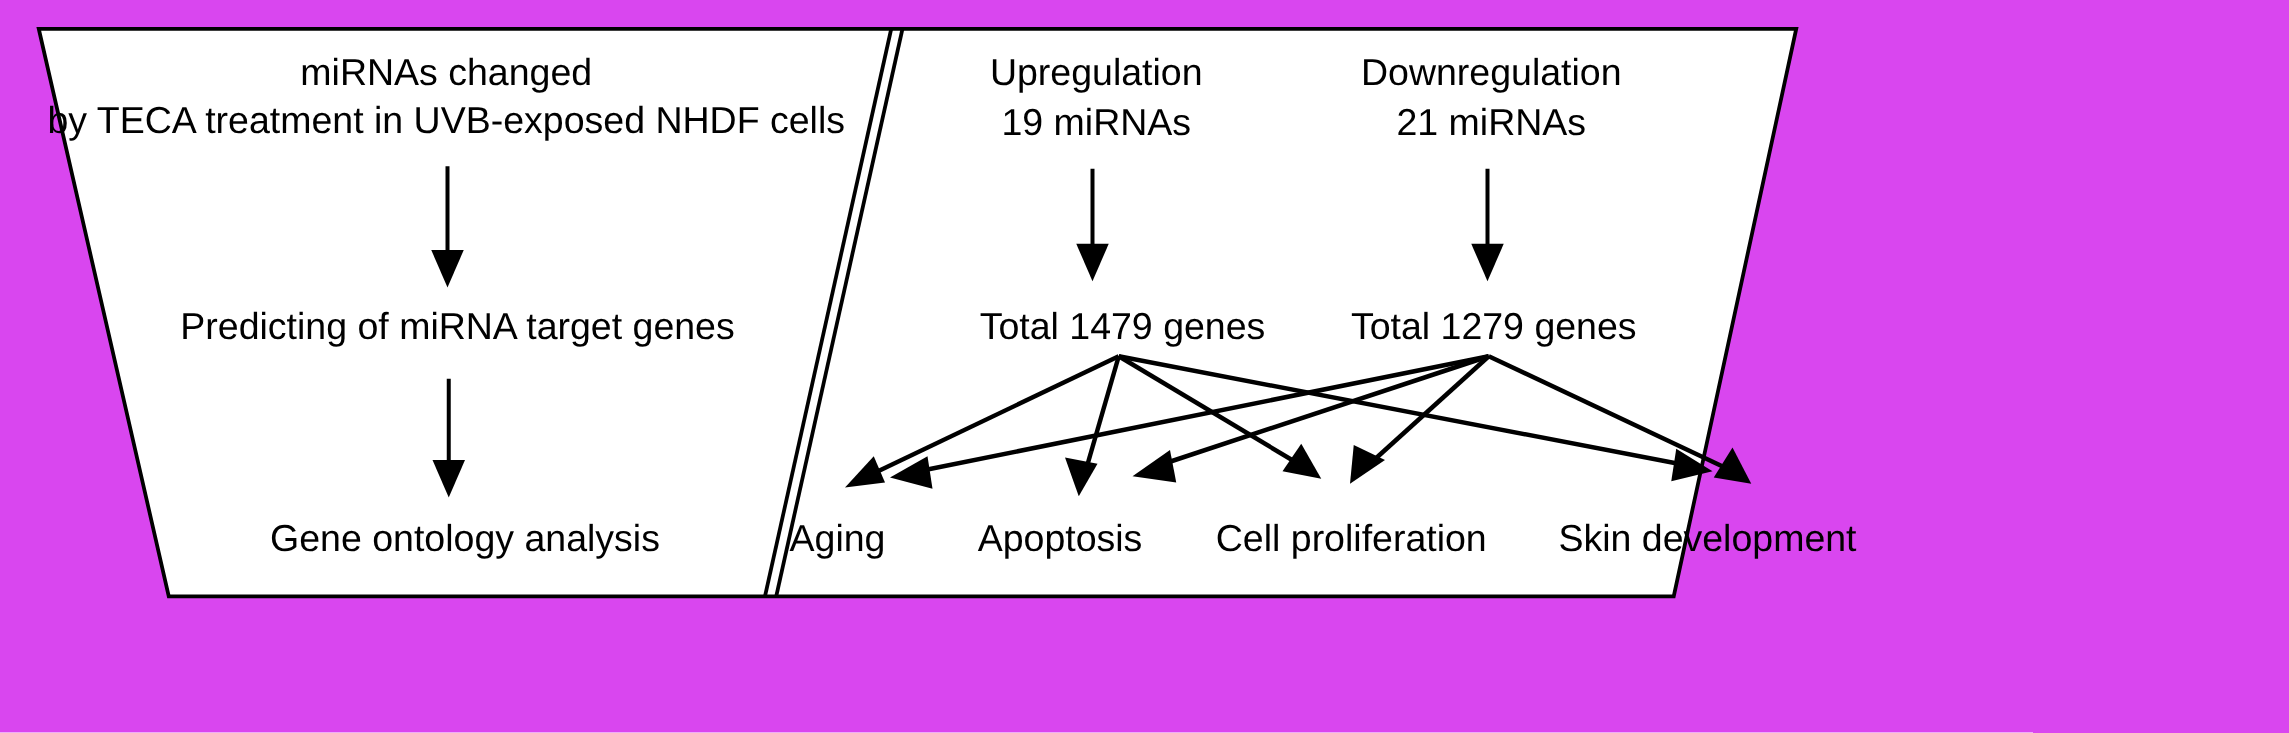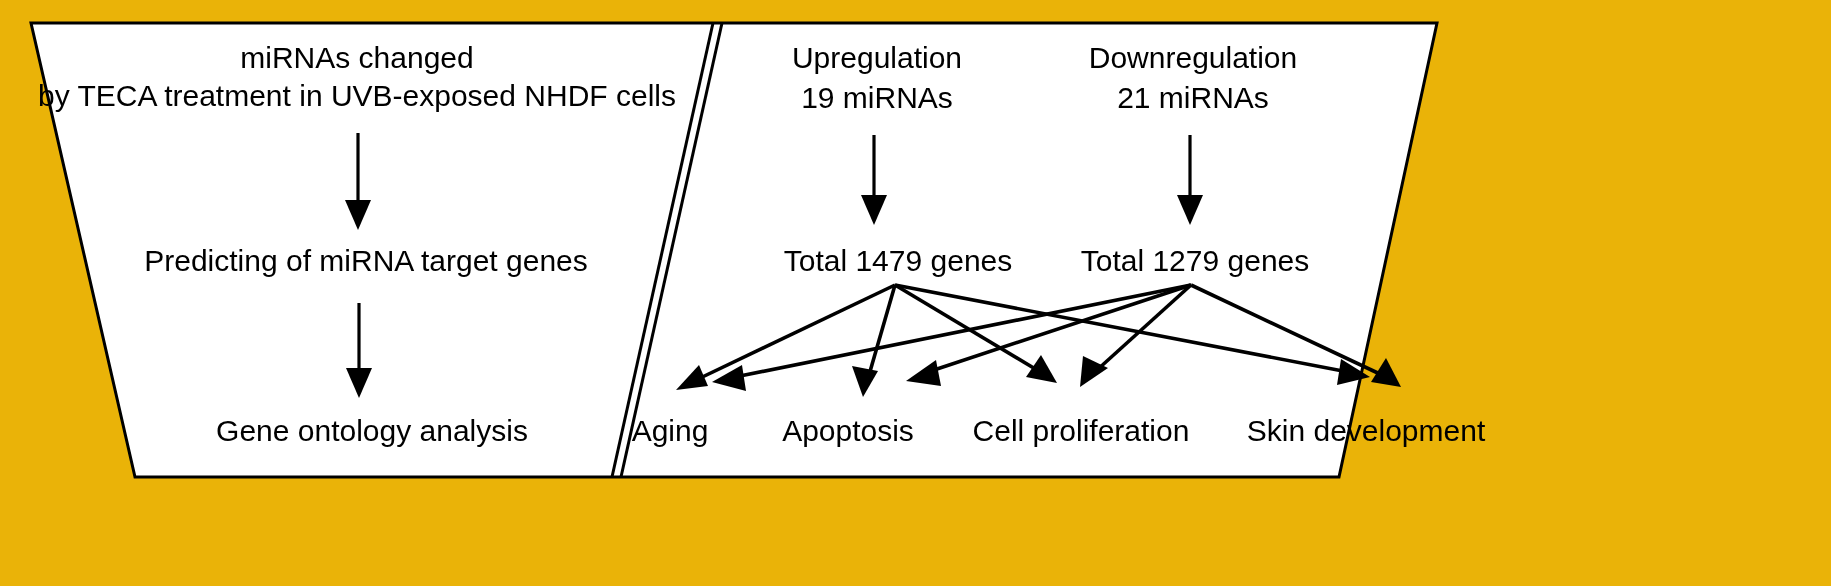--- a/index.html
+++ b/index.html
@@ -9,21 +9,21 @@
     background: #ffffff;
   }
   body {
     font-family: "Liberation Sans", sans-serif;
     color: #000000;
   }
   #figure-root {
     position: relative;
     width: 1831px;
     height: 586px;
-    background: #eab308;
+    background: #d946ef;
     overflow: hidden;
   }
   #diagram-svg {
     position: absolute;
     left: 0;
     top: 0;
     width: 1831px;
     height: 586px;
     display: block;
   }

